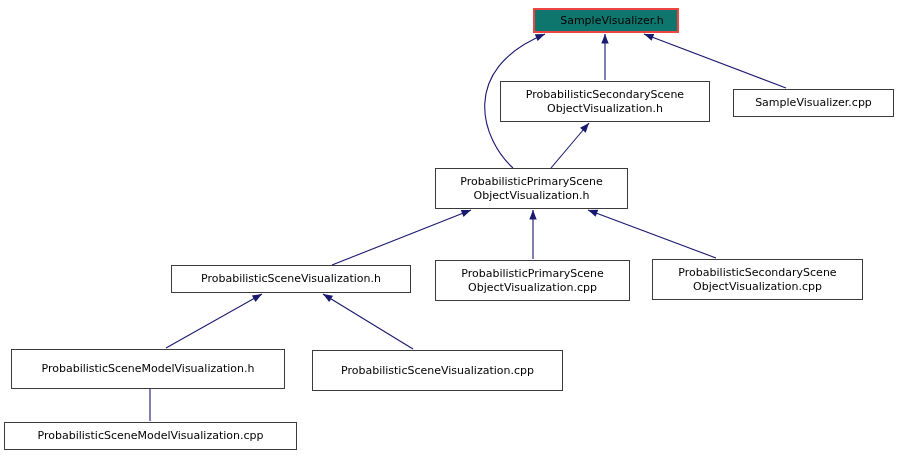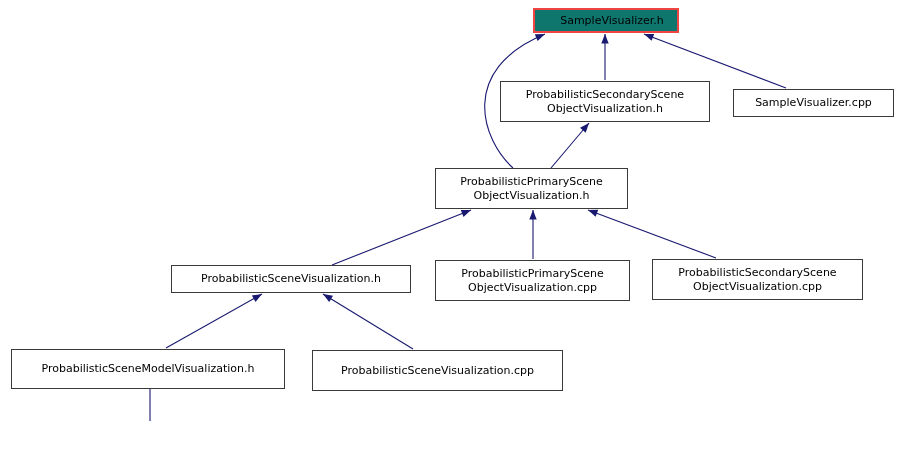--- a/index.html
+++ b/index.html
@@ -73,14 +73,15 @@
   <div id="n2" class="node">SampleVisualizer.cpp</div>
   <div id="n3" class="node">ProbabilisticPrimaryScene
 ObjectVisualization.h</div>
   <div id="n4" class="node">ProbabilisticSceneVisualization.h</div>
   <div id="n5" class="node">ProbabilisticPrimaryScene
 ObjectVisualization.cpp</div>
   <div id="n6" class="node">ProbabilisticSecondaryScene
 ObjectVisualization.cpp</div>
   <div id="n7" class="node">ProbabilisticSceneModelVisualization.h</div>
   <div id="n8" class="node">ProbabilisticSceneVisualization.cpp</div>
+  <div id="n9" class="node">ProbabilisticSceneModelVisualization.cpp</div>
 
 </div>
 
 </body></html>

